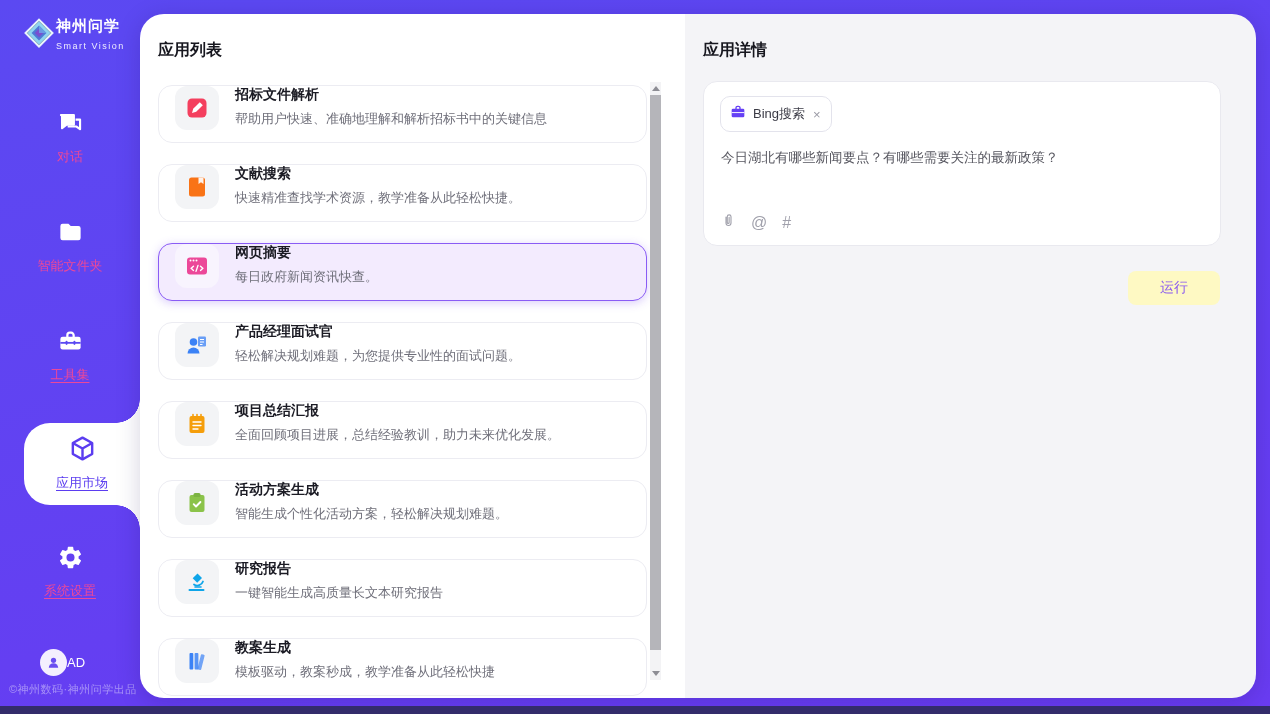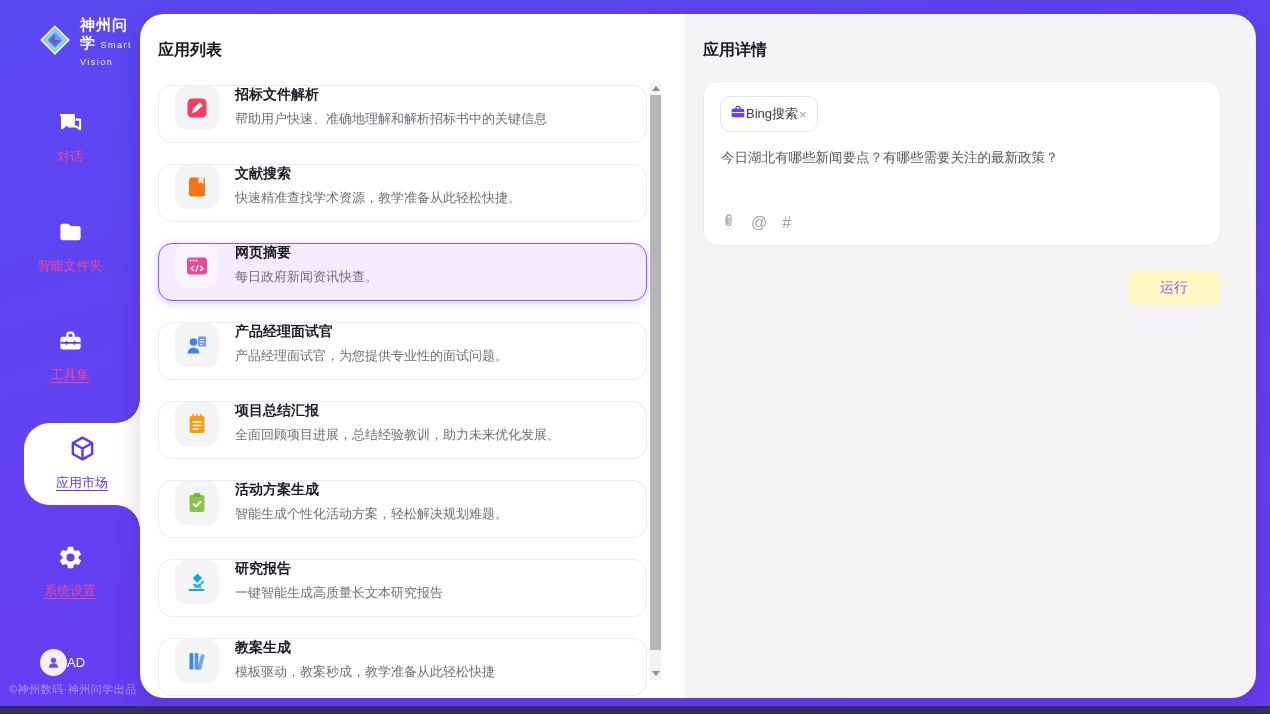--- a/index.html
+++ b/index.html
@@ -6,21 +6,21 @@
   html,body { width:1270px; height:714px; overflow:hidden;
     font-family:"Liberation Sans","DejaVu Sans",sans-serif; }
   body { position:relative;
     background:linear-gradient(165deg,#5b49f2 0%,#653ef2 70%,#6a3cf2 100%); }
 
   
   .bottom-strip { position:absolute; left:0; right:0; bottom:0; height:8px; background:#332c6b; z-index:5; }
 
   
   .sidebar { position:absolute; left:0; top:0; width:140px; height:714px; z-index:2; }
-  .logo { position:absolute; left:38px; top:16px; display:flex; align-items:center; gap:8px; }
+  .logo { position:absolute; left:22px; top:16px; display:flex; align-items:center; }
   .logo-text { color:#fff; line-height:1.1; }
   .logo-title { font-size:15px; font-weight:bold; letter-spacing:1px; }
   .logo-sub { font-size:9px; letter-spacing:1.5px; opacity:.9; margin-top:2px; }
 
   .nav-item { position:absolute; left:0; width:140px; text-align:center; color:#ec4899; cursor:pointer; }
   .nav-item .nav-label { display:block; font-size:13px; margin-top:7px; }
   .nav-item.u .nav-label { text-decoration:underline; text-underline-offset:3px; }
 
   .nav-item.active { left:24px; width:116px; background:#fff; border-radius:26px 0 0 26px;
     padding:11px 0 13px; color:#5b3df0; }
@@ -55,21 +55,21 @@
   .scrollbar { position:absolute; top:68px; bottom:18px; right:24px; width:11px; background:#f3f3f5; }
   .scroll-btn { position:absolute; left:0; width:11px; height:13px; display:flex; align-items:center; justify-content:center; cursor:pointer; }
   .scroll-btn.up { top:0; } .scroll-btn.down { bottom:0; }
   .tri-up { width:0; height:0; border-left:4px solid transparent; border-right:4px solid transparent; border-bottom:5px solid #8d8d94; }
   .tri-down { width:0; height:0; border-left:4px solid transparent; border-right:4px solid transparent; border-top:5px solid #8d8d94; }
   .scroll-thumb { position:absolute; left:0; width:11px; top:13px; bottom:30px; background:#b5b5ba; cursor:grab; }
 
   
   .detail-card { position:absolute; top:67px; left:18px; width:518px; height:165px;
     background:#fff; border:1px solid #e9e9ef; border-radius:14px; }
-  .tool-tag { position:absolute; top:14px; left:16px; display:inline-flex; align-items:center; 
+  .tool-tag { position:absolute; top:14px; left:16px; display:inline-flex; align-items:center; gap:7px;
     padding:7px 9px; border:1px solid #e3e3ec; border-radius:10px; background:#fff; }
   .tool-tag-label { font-size:13px; color:#3a3a45; }
   .tag-close { font-size:13px; color:#9a9aa5; cursor:pointer; line-height:1; padding:0 1px; }
   .query-text { position:absolute; top:66px; left:17px; right:16px; font-size:13.5px; color:#56565f; line-height:1.5; }
   .attach-row { position:absolute; left:17px; bottom:12px; display:flex; align-items:center; gap:15px; }
   .glyph-icon { font-size:16px; color:#a0a0ab; cursor:pointer; line-height:1; }
   .run-button { position:absolute; top:257px; right:36px; padding:8px 32px; background:#fef9c3;
     color:#8a5af0; font-size:14px; border:none; border-radius:8px; cursor:pointer;text-align:center; }
 </style>
 </head>
@@ -213,21 +213,21 @@
         <span class="icon-box">
           <svg width="24" height="24" viewBox="0 0 24 24">
             <rect x="13" y="3.5" width="8" height="10" rx="1.2" fill="#3b82f6" opacity=".75"></rect>
             <path d="M15 6.5h4M15 9h4M15 11.5h2.5" stroke="#fff" stroke-width="1.1"></path>
             <circle cx="8.5" cy="9" r="3.8" fill="#3b82f6"></circle>
             <path d="M2.5 20.5a6 6 0 0 1 12 0z" fill="#3b82f6"></path>
           </svg>
         </span>
         <span>
           <span class="card-name" style="display:block">产品经理面试官</span>
-          <span class="card-desc" style="display:block">产品经理面试官，为您提供专业性的面试问题。</span>
+          <span class="card-desc" style="display:block">轻松解决规划难题，为您提供专业性的面试问题。</span>
         </span>
       </div>
 
       <div class="card">
         <span class="icon-box">
           <svg width="24" height="24" viewBox="0 0 24 24">
             <rect x="4.5" y="4" width="15" height="17" rx="2" fill="#f59e0b"></rect>
             <path d="M8 2.5v3M12 2.5v3M16 2.5v3" stroke="#f59e0b" stroke-width="1.6" stroke-linecap="round"></path>
             <path d="M8 10h8M8 13.5h8M8 17h5" stroke="#fff" stroke-width="1.4" stroke-linecap="round"></path>
           </svg>

